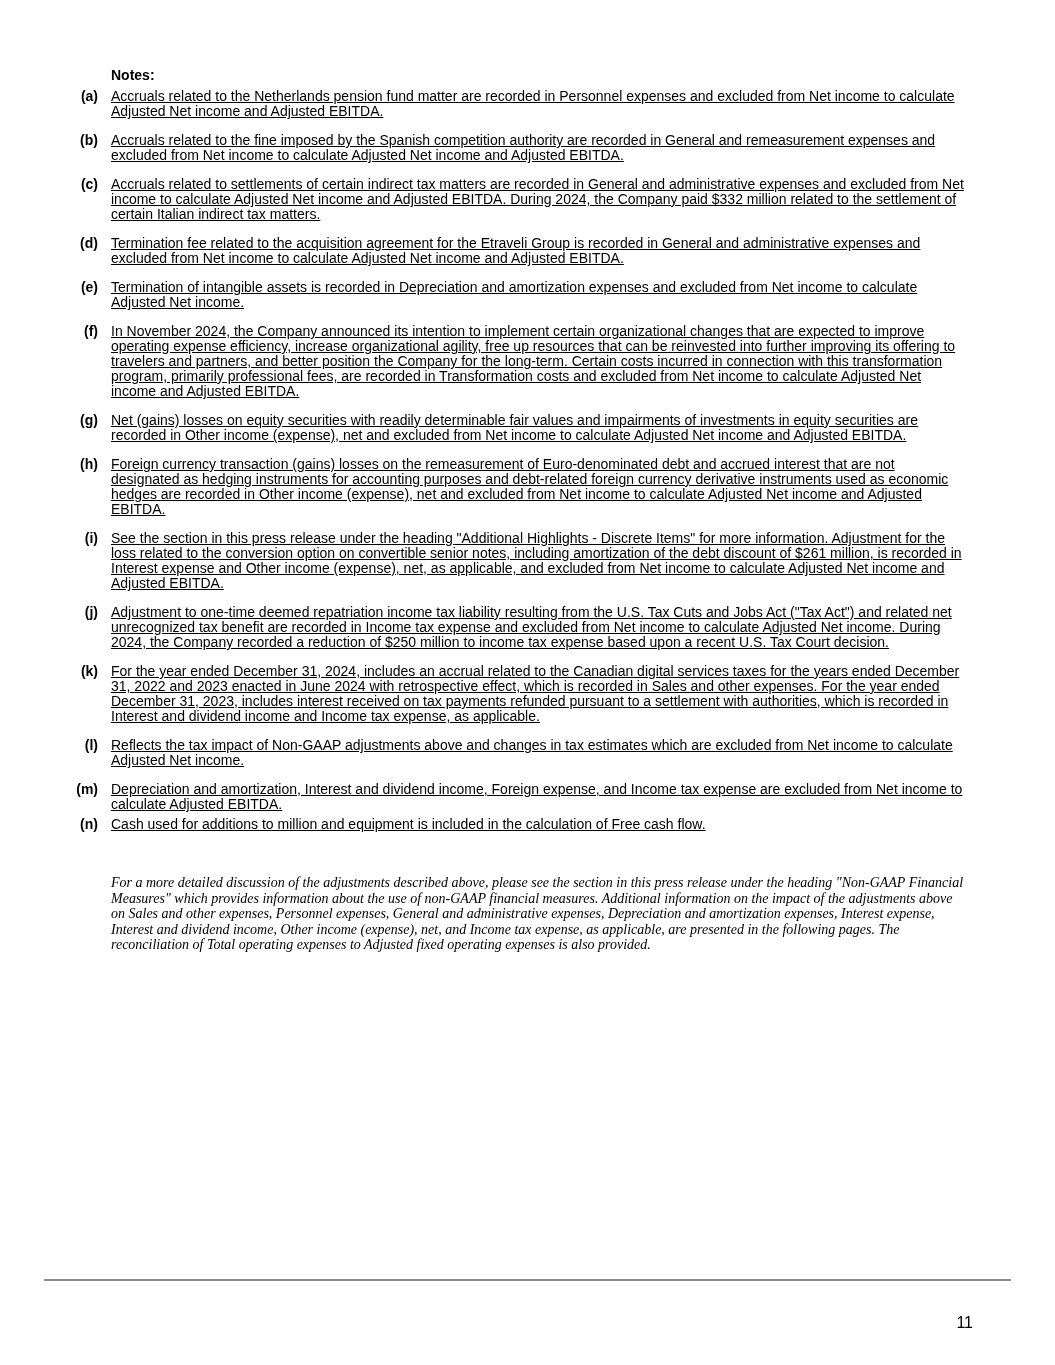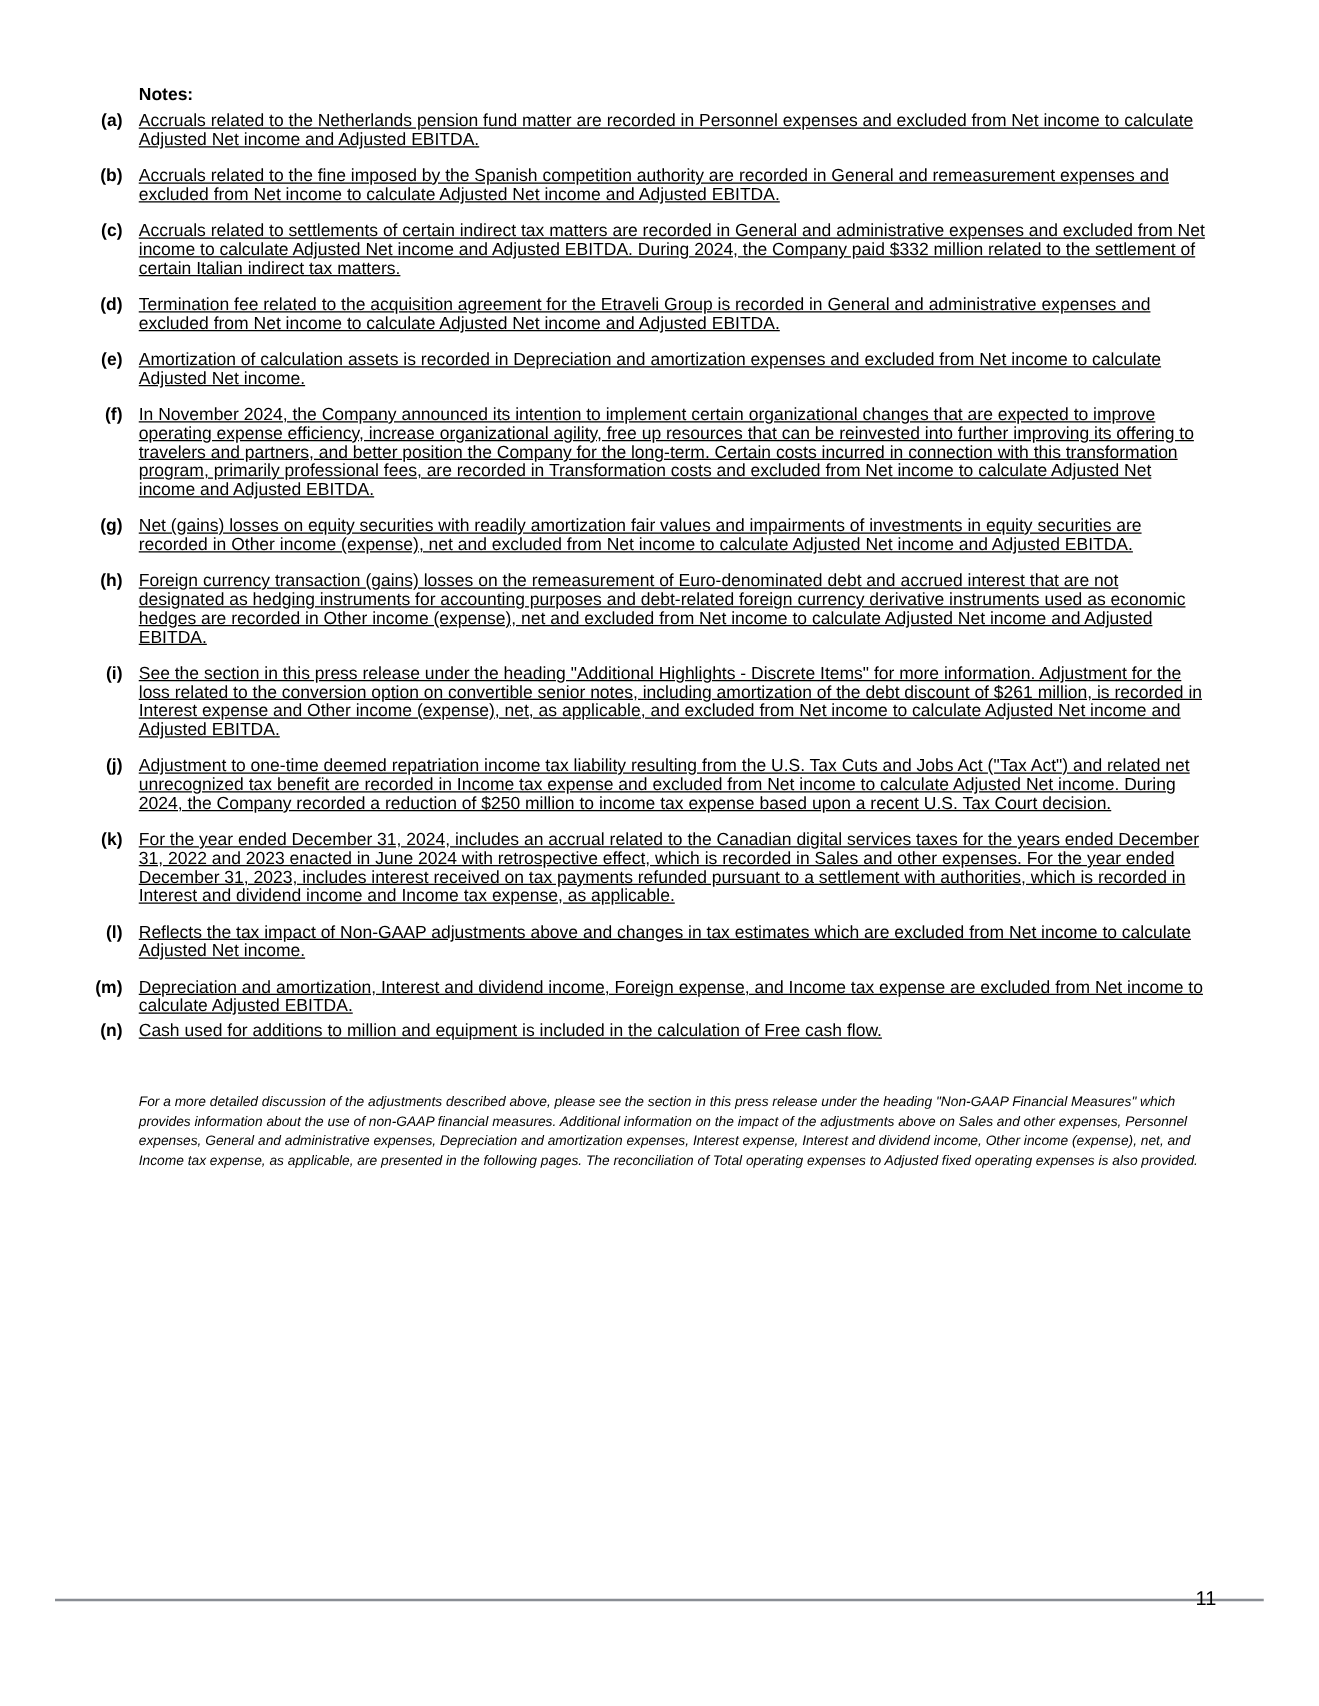--- a/index.html
+++ b/index.html
@@ -44,35 +44,36 @@
     margin-left: 13px;
     width: 854px;
     text-decoration: underline;
   }
   .note-tight {
     margin-top: -9px;
   }
   .closing-paragraph {
     margin: 43px 0 0 49px;
     width: 854px;
-    font-size: 11px;
+    font-size: 14px;
     line-height: 15.5px;
     font-style: italic;
+    font-family: Liberation Serif, serif;
   }
   .footer-rule {
     position: absolute;
     left: 44px;
     top: 1279px;
     width: 967px;
     height: 2px;
     background: #898d93;
   }
   .page-number {
     position: absolute;
-    top: 1271px;
+    top: 1314px;
     right: 82px;
     font-size: 16px;
     line-height: 18px;
     text-align: center;
   }
 </style>
 </head>
 <body>
 
 <div class="page">
@@ -90,29 +91,29 @@
     <div class="note">
       <div class="note-label">(c)</div>
       <div class="note-text">Accruals related to settlements of certain indirect tax matters are recorded in General and administrative expenses and excluded from Net income to calculate Adjusted Net income and Adjusted EBITDA. During 2024, the Company paid $332 million related to the settlement of certain Italian indirect tax matters.</div>
     </div>
     <div class="note">
       <div class="note-label">(d)</div>
       <div class="note-text">Termination fee related to the acquisition agreement for the Etraveli Group is recorded in General and administrative expenses and excluded from Net income to calculate Adjusted Net income and Adjusted EBITDA.</div>
     </div>
     <div class="note">
       <div class="note-label">(e)</div>
-      <div class="note-text">Amortization of calculation assets is recorded in Depreciation and amortization expenses and excluded from Net income to calculate Adjusted Net income.</div>
+      <div class="note-text">Termination of intangible assets is recorded in Depreciation and amortization expenses and excluded from Net income to calculate Adjusted Net income.</div>
     </div>
     <div class="note">
       <div class="note-label">(f)</div>
       <div class="note-text">In November 2024, the Company announced its intention to implement certain organizational changes that are expected to improve operating expense efficiency, increase organizational agility, free up resources that can be reinvested into further improving its offering to travelers and partners, and better position the Company for the long-term. Certain costs incurred in connection with this transformation program, primarily professional fees, are recorded in Transformation costs and excluded from Net income to calculate Adjusted Net income and Adjusted EBITDA.</div>
     </div>
     <div class="note">
       <div class="note-label">(g)</div>
-      <div class="note-text">Net (gains) losses on equity securities with readily amortization fair values and impairments of investments in equity securities are recorded in Other income (expense), net and excluded from Net income to calculate Adjusted Net income and Adjusted EBITDA.</div>
+      <div class="note-text">Net (gains) losses on equity securities with readily determinable fair values and impairments of investments in equity securities are recorded in Other income (expense), net and excluded from Net income to calculate Adjusted Net income and Adjusted EBITDA.</div>
     </div>
     <div class="note">
       <div class="note-label">(h)</div>
       <div class="note-text">Foreign currency transaction (gains) losses on the remeasurement of Euro-denominated debt and accrued interest that are not designated as hedging instruments for accounting purposes and debt-related foreign currency derivative instruments used as economic hedges are recorded in Other income (expense), net and excluded from Net income to calculate Adjusted Net income and Adjusted EBITDA.</div>
     </div>
     <div class="note">
       <div class="note-label">(i)</div>
       <div class="note-text">See the section in this press release under the heading "Additional Highlights - Discrete Items" for more information. Adjustment for the loss related to the conversion option on convertible senior notes, including amortization of the debt discount of $261 million, is recorded in Interest expense and Other income (expense), net, as applicable, and excluded from Net income to calculate Adjusted Net income and Adjusted EBITDA.</div>
     </div>
     <div class="note">

